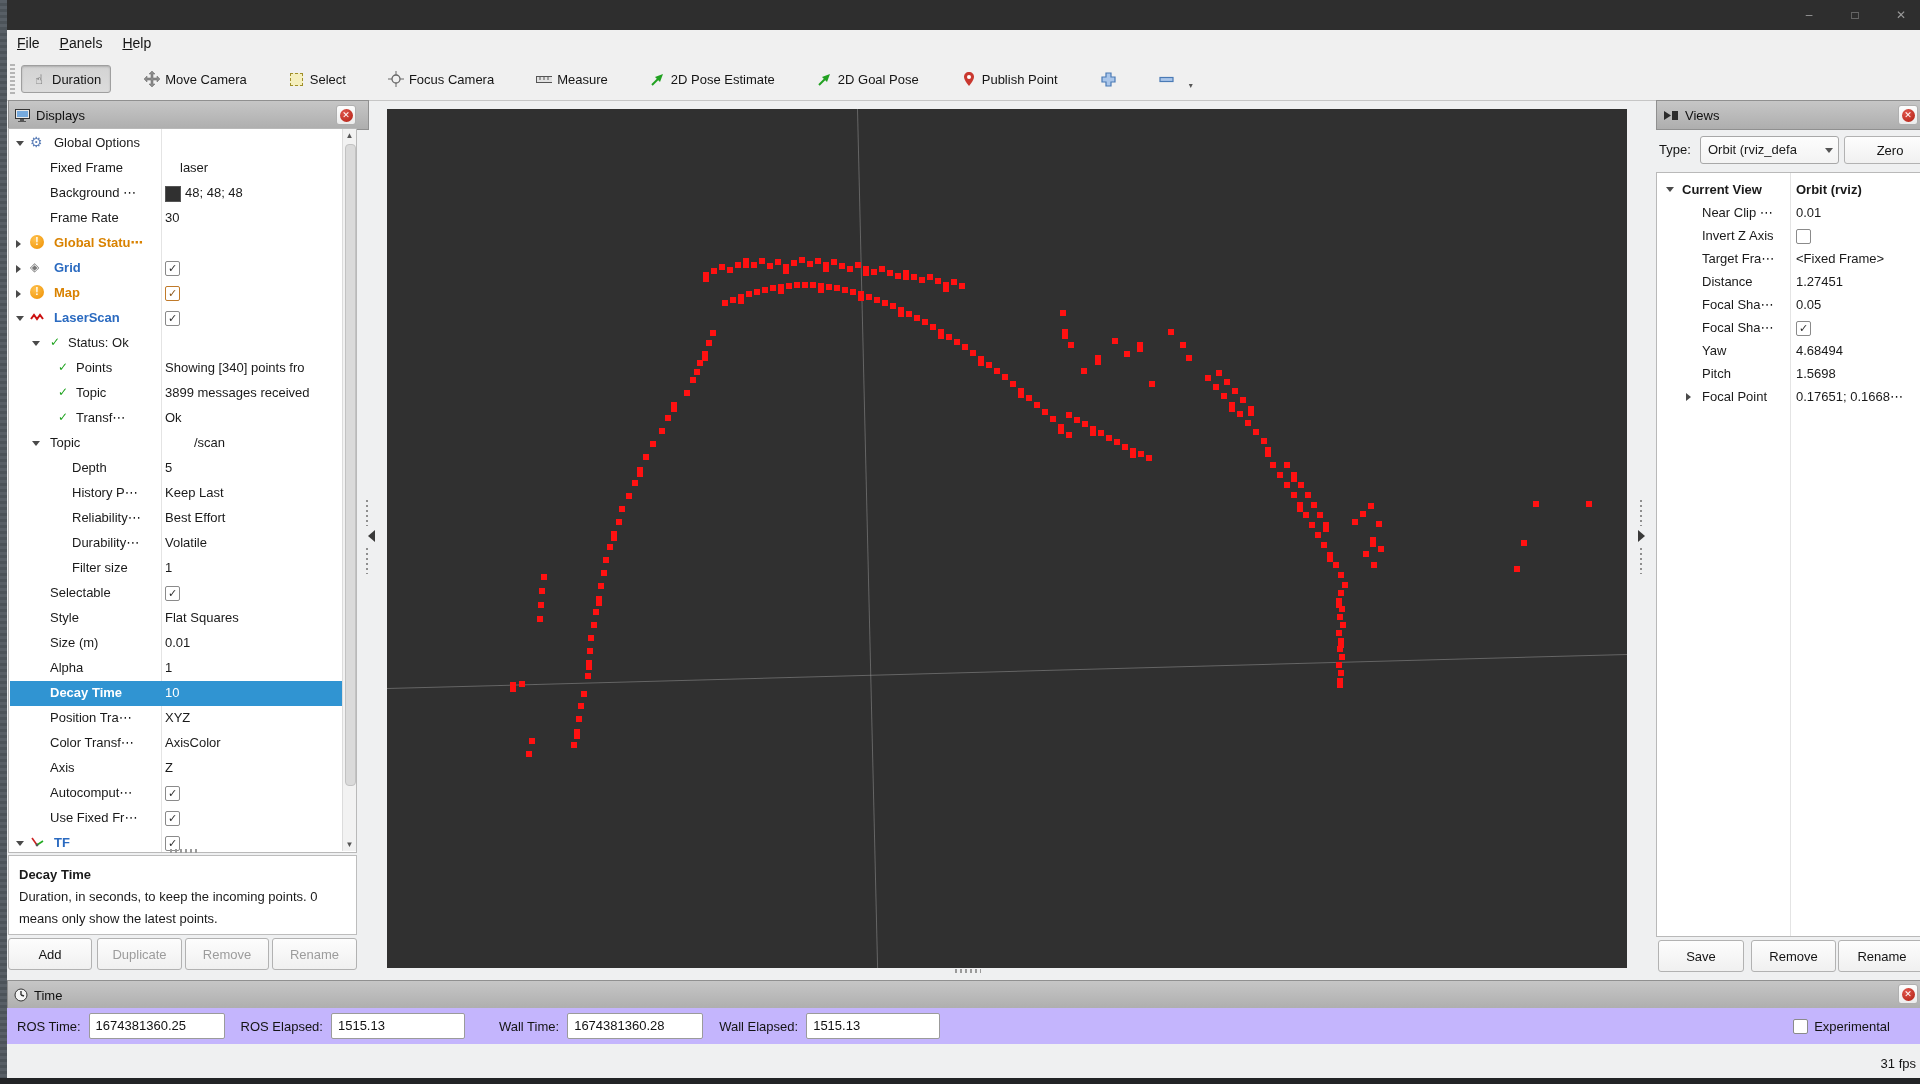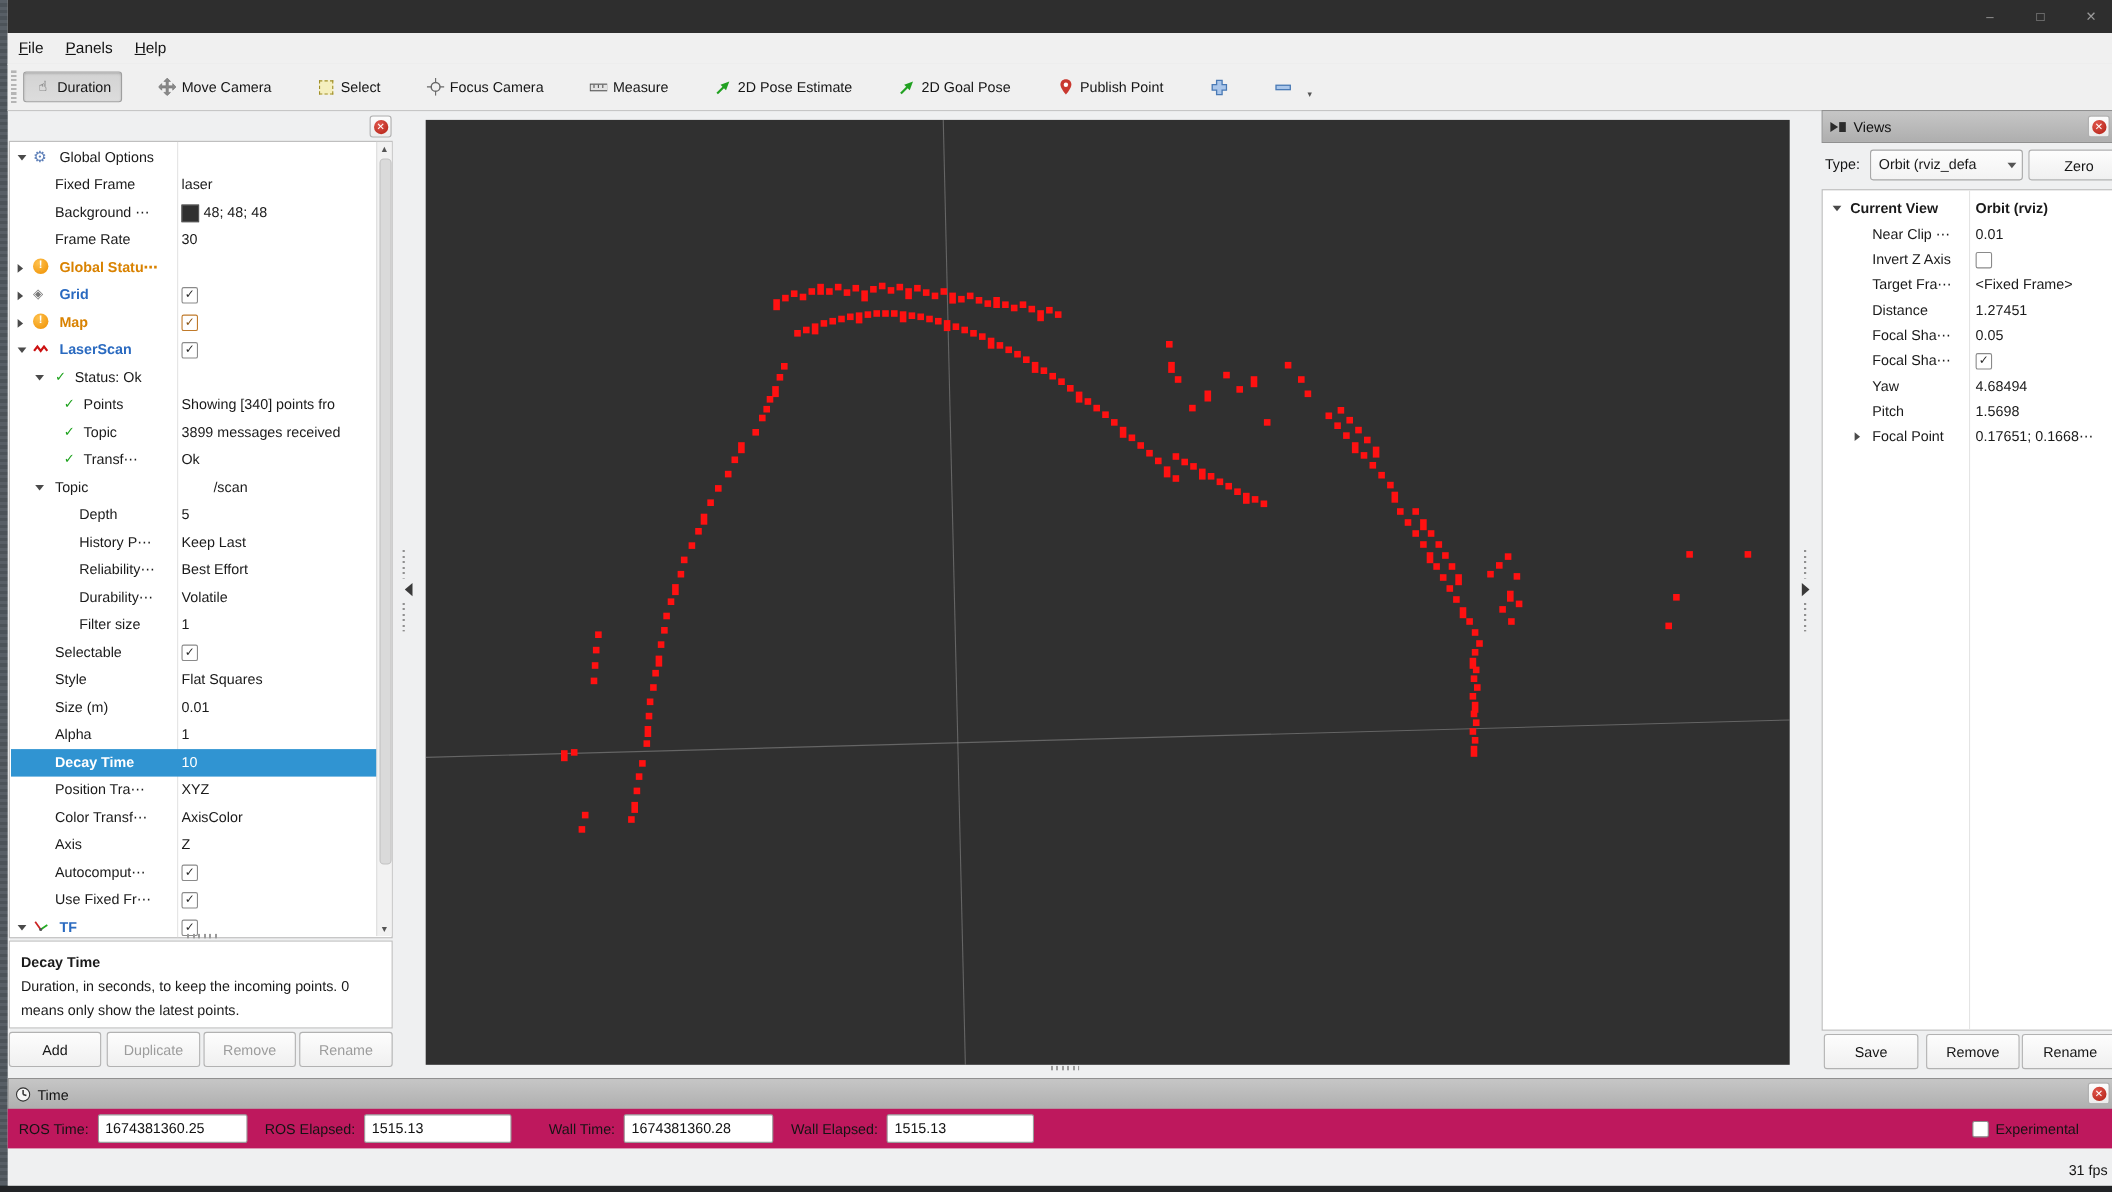--- a/index.html
+++ b/index.html
@@ -69,21 +69,21 @@
   .splitter-arrow{position:absolute;width:0;height:0;}
   .dots-v{position:absolute;width:2px;height:26px;background:repeating-linear-gradient(180deg,#8f8f8f 0 2px,transparent 2px 5px);}
   
   .input{background:#fff;border:1px solid #9b9b9b;border-radius:2px;height:24px;line-height:24px;padding:0 6px;font-size:13px;color:#111;}
   .fieldlbl{font-size:13px;color:#141414;white-space:nowrap;}
   .combo{position:absolute;height:26px;background:linear-gradient(#fdfdfd,#f3f3f3);border:1px solid #a8a8a8;border-radius:3px;
      padding:0 18px 0 7px;line-height:25px;white-space:nowrap;overflow:hidden;}
   .combo .carr{position:absolute;right:5px;top:11px;border-left:4px solid transparent;border-right:4px solid transparent;border-top:5px solid #555;}
   
   #time-header{left:7px;top:980px;width:1913px;}
-  #time-body{position:absolute;left:7px;top:1008px;width:1913px;height:36px;background:#be185d;display:flex;align-items:center;}
+  #time-body{position:absolute;left:7px;top:1008px;width:1913px;height:36px;background:#c4b5fd;display:flex;align-items:center;}
   #status-bar{position:absolute;left:7px;top:1044px;width:1913px;height:34px;background:#eff0f1;}
   .fps{position:absolute;right:4px;top:1056px;color:#141414;}
 </style>
 </head>
 <body>
 
 <div id="app">
   <div class="desktop-strip-left"></div>
 
   <div class="titlebar">
@@ -178,39 +178,48 @@
           <span class="tool-icon">
             <svg width="17" height="17">
               <rect x="2" y="6.5" width="13" height="4" fill="#aac6ea" stroke="#4a7ab5" stroke-width="1.2"></rect>
             </svg>
           </span>
         </div>
         <span class="tool-dropdown">▾</span>
       </div>
   </div>
 
+  <div class="panel-title" style="left:8px;top:100px;width:347px">
+    <svg width="15" height="13">
+      <rect x="0.5" y="0.5" width="14" height="9" fill="#e8e8e8" stroke="#333"></rect>
+      <rect x="2" y="2" width="11" height="6" fill="#76aade"></rect>
+      <rect x="5" y="10" width="4" height="2" fill="#555"></rect>
+        <rect x="3" y="12" width="8" height="1" fill="#555"></rect>
+    </svg>
+    <span>Displays</span>
+  </div>
   <div class="close-chip" style="left:336px;top:105px">
       <span class="dot">✕</span>
     </div>
 
   <div class="white-area" id="displays-tree" style="left:8px;top:128px;width:347px;height:723px">
     <div class="colsep" style="left:152px;height:723px"></div>
     <div class="vscroll" style="left:333px;top:0;width:13px;height:722px">
       <div class="arrbtn" style="top:0">▲</div>
       <div class="thumb" style="top:15px;height:640px"></div>
       <div class="arrbtn" style="bottom:0">▼</div>
     </div>
   <div class="trow" style="top: 2px; width: 332px;">
         <span class="arr d" style="left: 6px;"></span>
         <span style="color: rgb(93, 127, 184); font-size: 14px; line-height: 14px; position: absolute; left: 20px; top: 4px;">⚙</span>
         <span class="lbl" style="left: 44px;">Global Options</span>
       </div>
       <div class="trow" style="top: 27px; width: 332px;">
         <span class="lbl" style="left: 40px;">Fixed Frame</span>
-        <span class="val" style="left: 155px; width: 175px;">laser</span>
+        <span class="val" style="left: 170px; width: 175px;">laser</span>
       </div>
       <div class="trow" style="top: 52px; width: 332px;">
         <span class="lbl" style="left: 40px;">Background ⋯</span>
         <span class="swatch" style="left: 155px;"></span>
         <span class="val" style="left: 175px;">48; 48; 48</span>
       </div>
       <div class="trow" style="top: 77px; width: 332px;">
         <span class="lbl" style="left: 40px;">Frame Rate</span>
         <span class="val" style="left: 155px; width: 175px;">30</span>
       </div>

